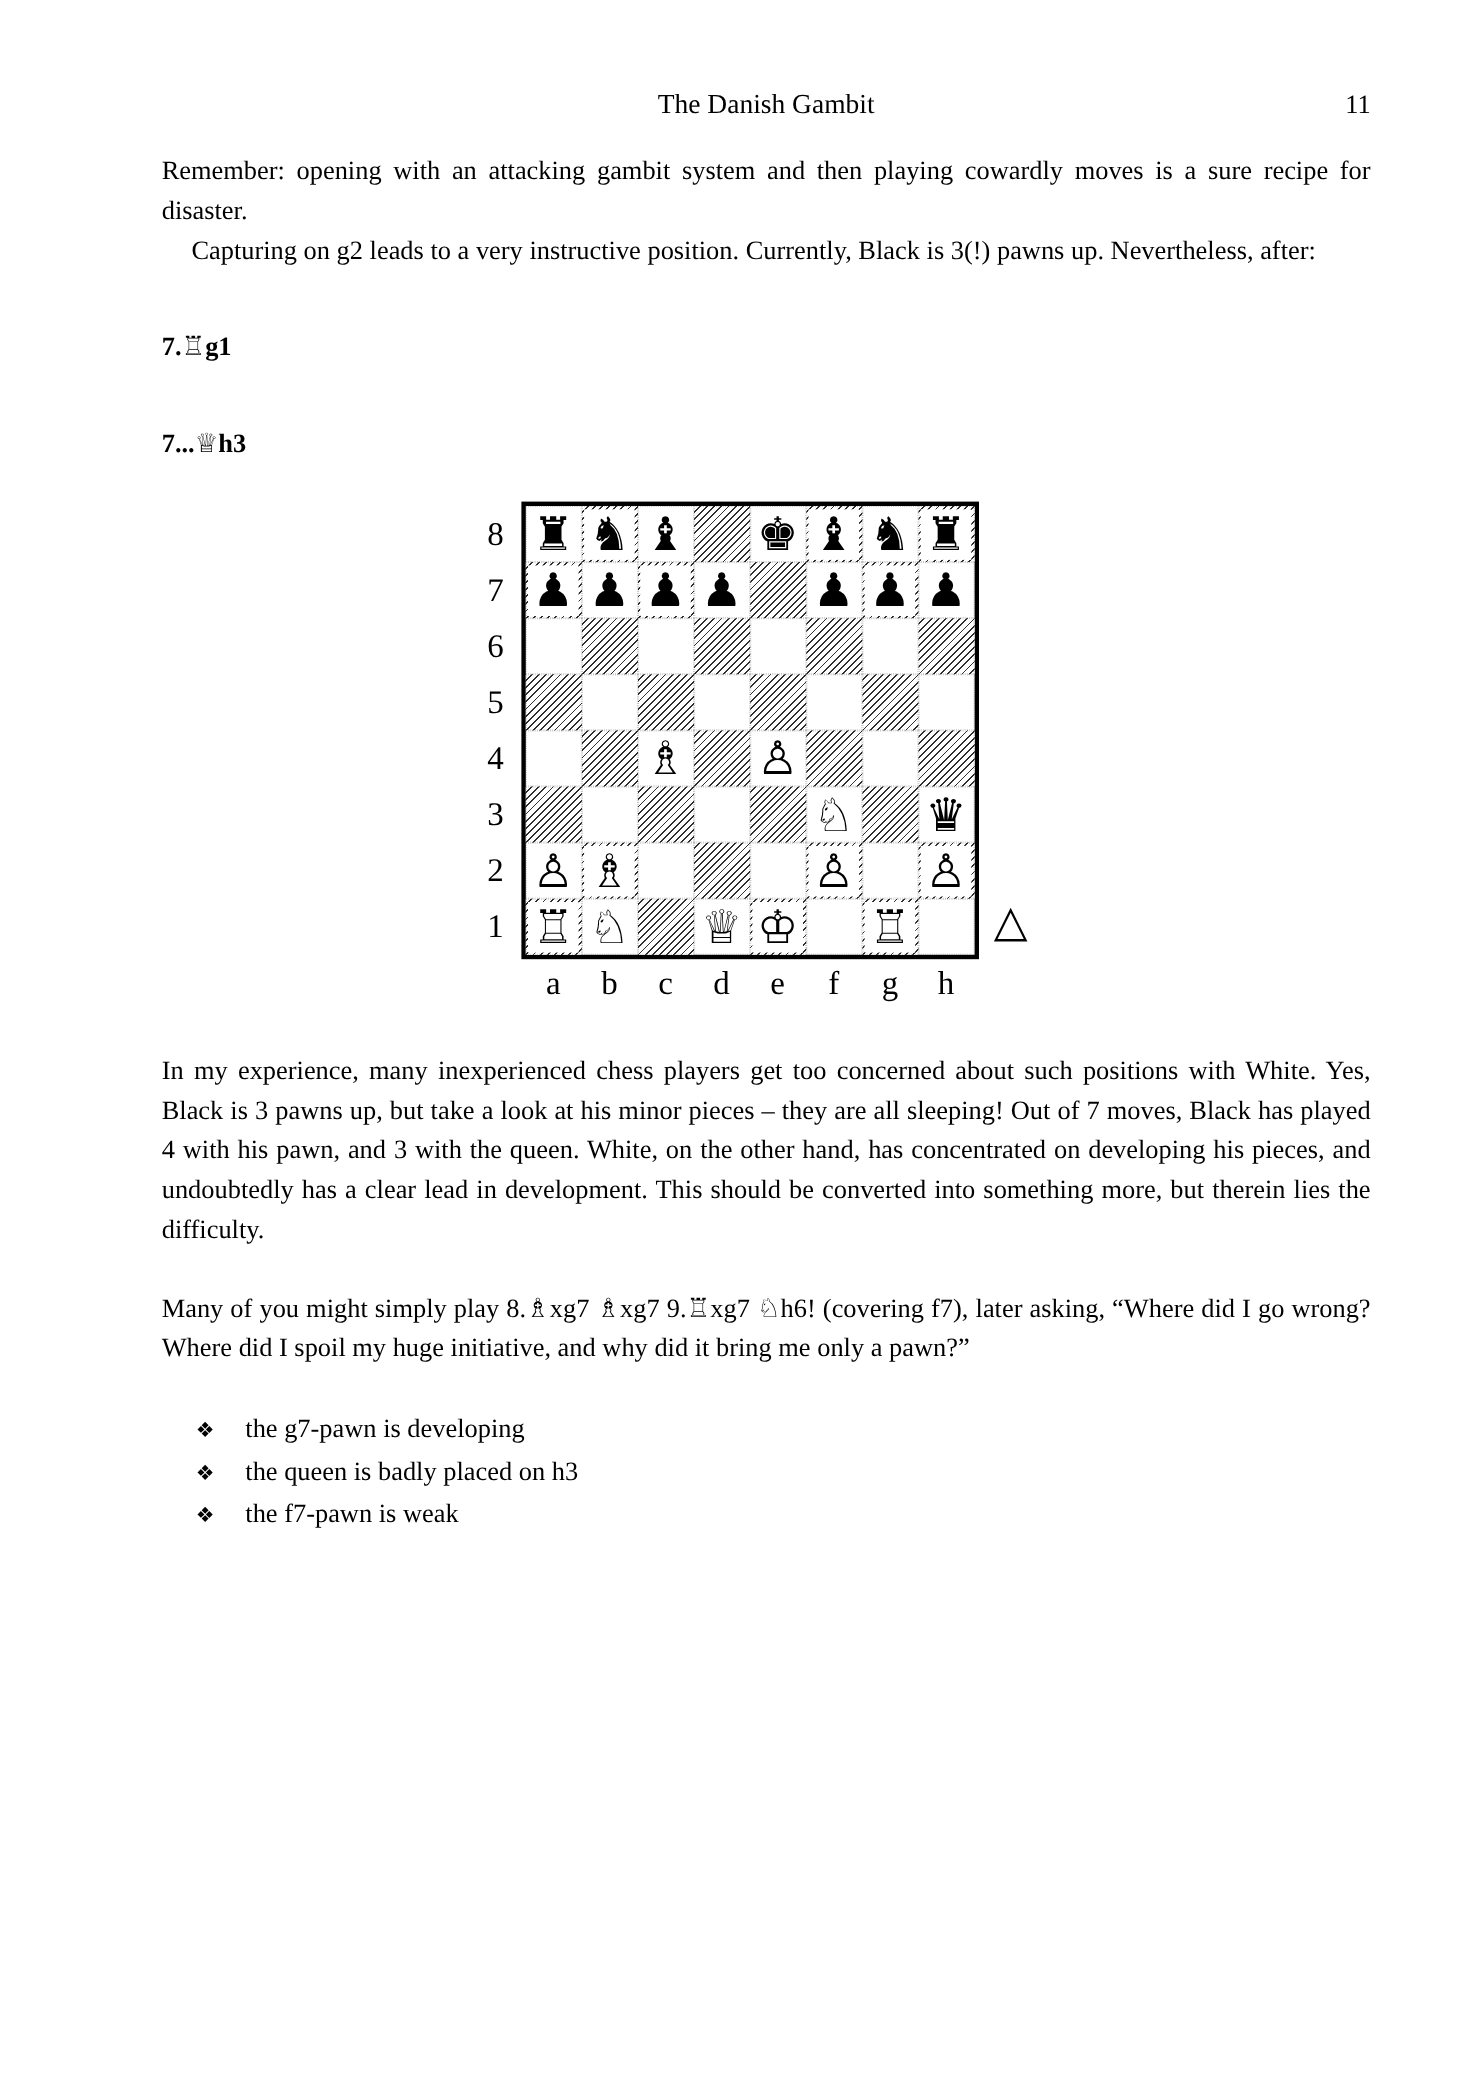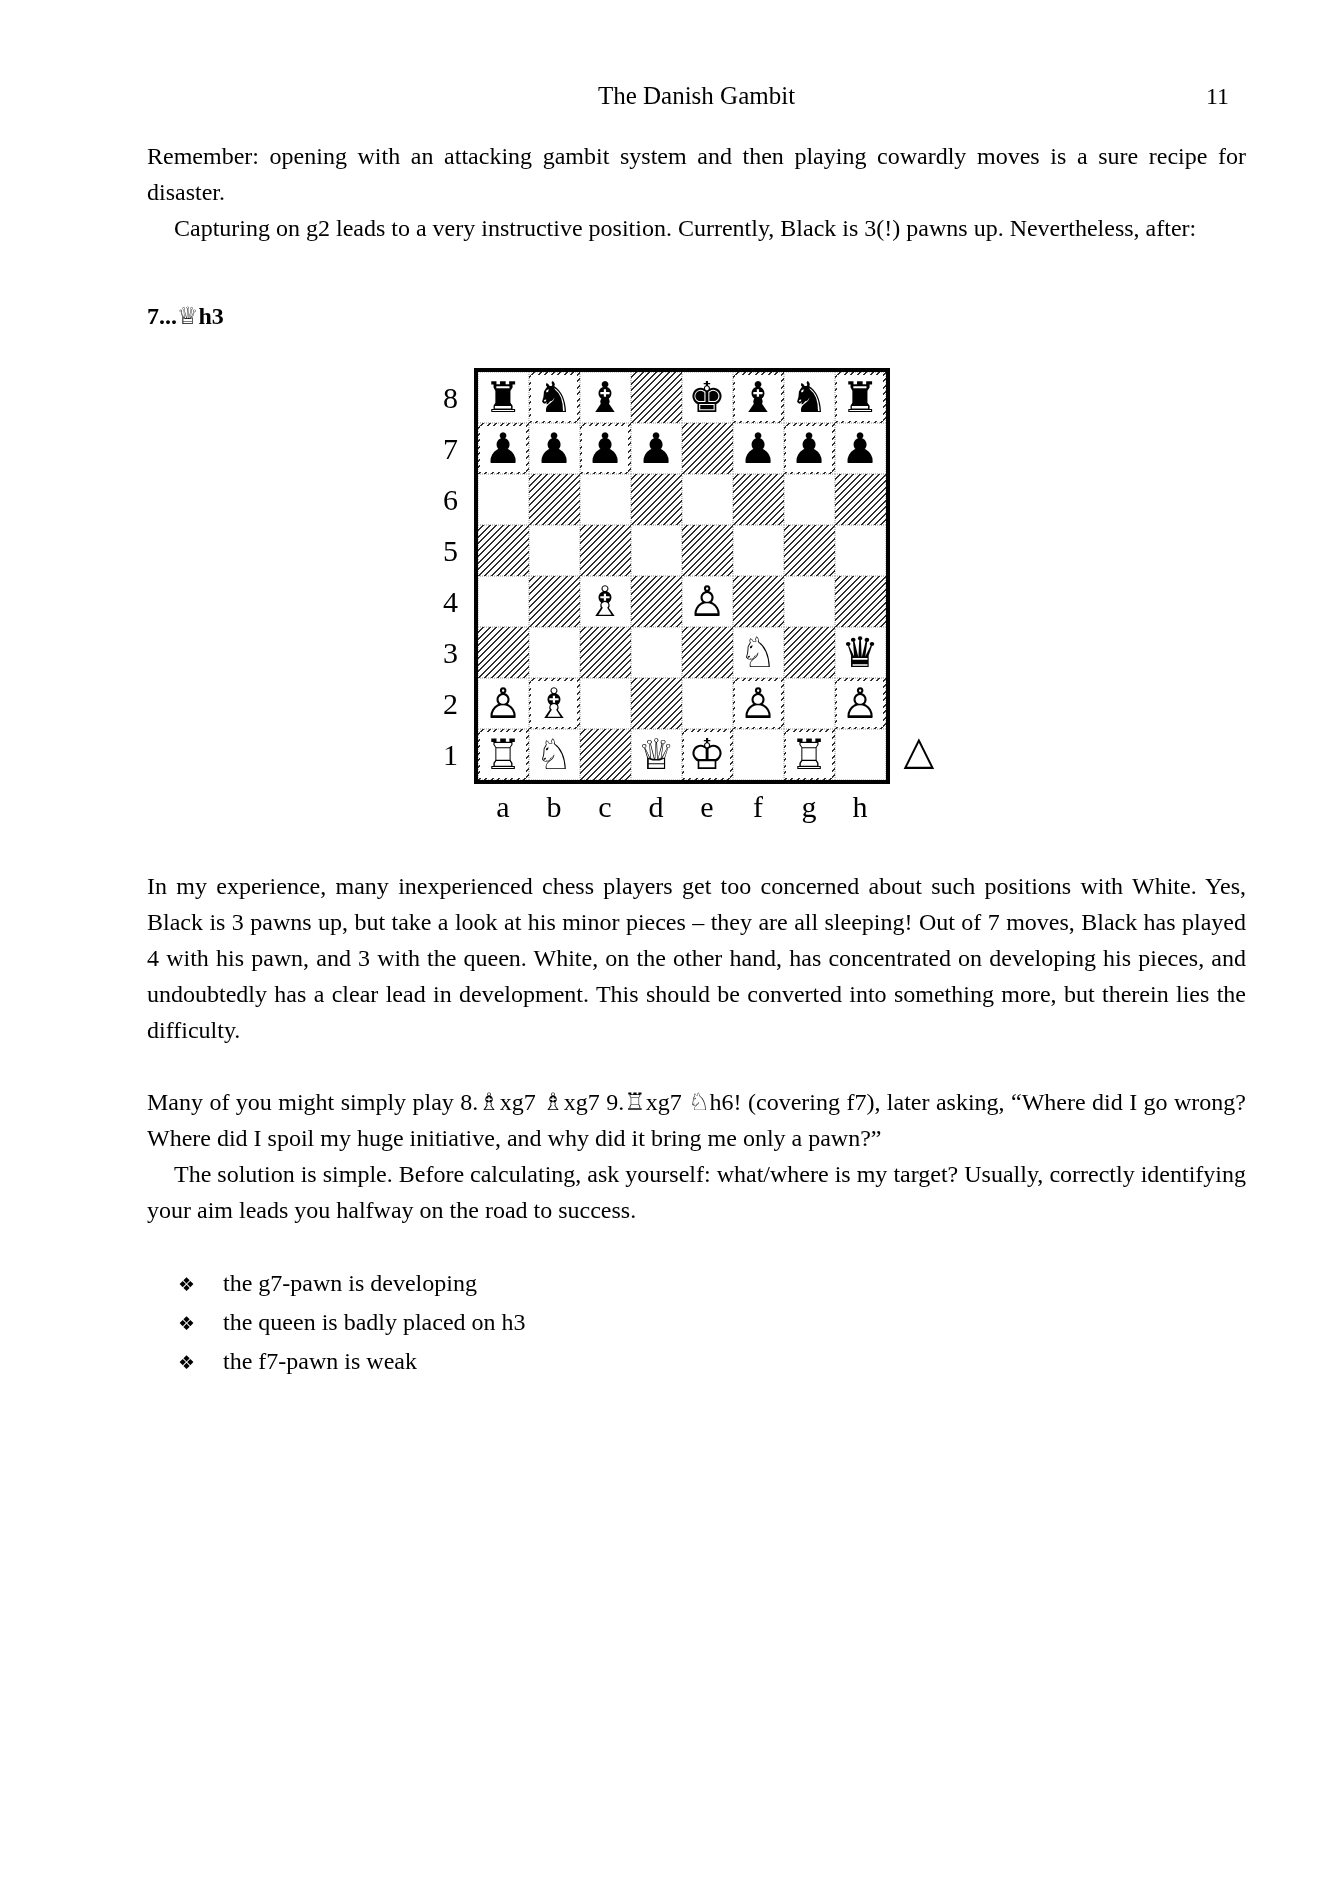--- a/index.html
+++ b/index.html
@@ -12,21 +12,21 @@
   }
   .page {
     box-sizing: border-box;
     width: 1339px; height: 1890px;
     padding: 78px 121px 0 119px;
     margin-left: 28px;
   }
   
   .header { position: relative; text-align: center; margin-bottom: 24px; }
   .header .title { font-size: 25px; }
-  .header .pageno { position: absolute; right: 17px; top: 0; font-size: 24px; }
+  .header .pageno { position: absolute; right: 0; top: 0; font-size: 24px; }
 
   
   p { margin: 0; text-align: justify; }
   p.indent { text-indent: 27px; }
   .move-heading { font-weight: bold; font-size: 24px; margin-top: 52px; text-align: left; }
   .fig { font-family: "Liberation Serif", "DejaVu Sans", serif; }
 
   
   .diagram { display: flex; justify-content: center; margin-top: 34px; }
   .diagram-grid { display: grid; grid-template-columns: 46px 416px 76px; }
@@ -71,20 +71,21 @@
 
   <div class="header">
     <span class="title">The Danish Gambit</span>
     <span class="pageno">11</span>
   </div>
 
   <p>Remember: opening with an attacking gambit system and then playing cowardly moves is a sure recipe for disaster.</p>
 
   <p class="indent">Capturing on g2 leads to a very instructive position. Currently, Black is 3(!) pawns up. Nevertheless, after:</p>
 
+  <p class="move-heading fig">7.♖g1</p>
 
   <p class="move-heading fig">7...♕h3</p>
 
   <div class="diagram">
     <div>
       <div class="diagram-grid">
         <div class="ranks">
             <div class="rank-label">8</div>
             <div class="rank-label">7</div>
             <div class="rank-label">6</div>
@@ -228,21 +229,20 @@
           <div class="file-label">g</div>
           <div class="file-label">h</div>
         </div>
     </div>
   </div>
 
 
   <p class="analysis-p1">In my experience, many inexperienced chess players get too concerned about such positions with White. Yes, Black is 3 pawns up, but take a look at his minor pieces – they are all sleeping! Out of 7 moves, Black has played 4 with his pawn, and 3 with the queen. White, on the other hand, has concentrated on developing his pieces, and undoubtedly has a clear lead in development. This should be converted into something more, but therein lies the difficulty.</p>
 
   <p class="analysis-p2 fig">Many of you might simply play 8.♗xg7 ♗xg7 9.♖xg7 ♘h6! (covering f7), later asking, “Where did I go wrong? Where did I spoil my huge initiative, and why did it bring me only a pawn?”</p>
-  <p class="indent">The solution is simple. Before calculating, ask yourself: what/where is my target? Usually, correctly identifying your aim leads you halfway on the road to success.</p>
 
 
   <div class="bullets">
     <div class="bullet-row">
       <span class="bullet-icon">❖</span>
       <span>the g7-pawn is developing</span>
     </div>
     <div class="bullet-row">
       <span class="bullet-icon">❖</span>
       <span>the queen is badly placed on h3</span>

